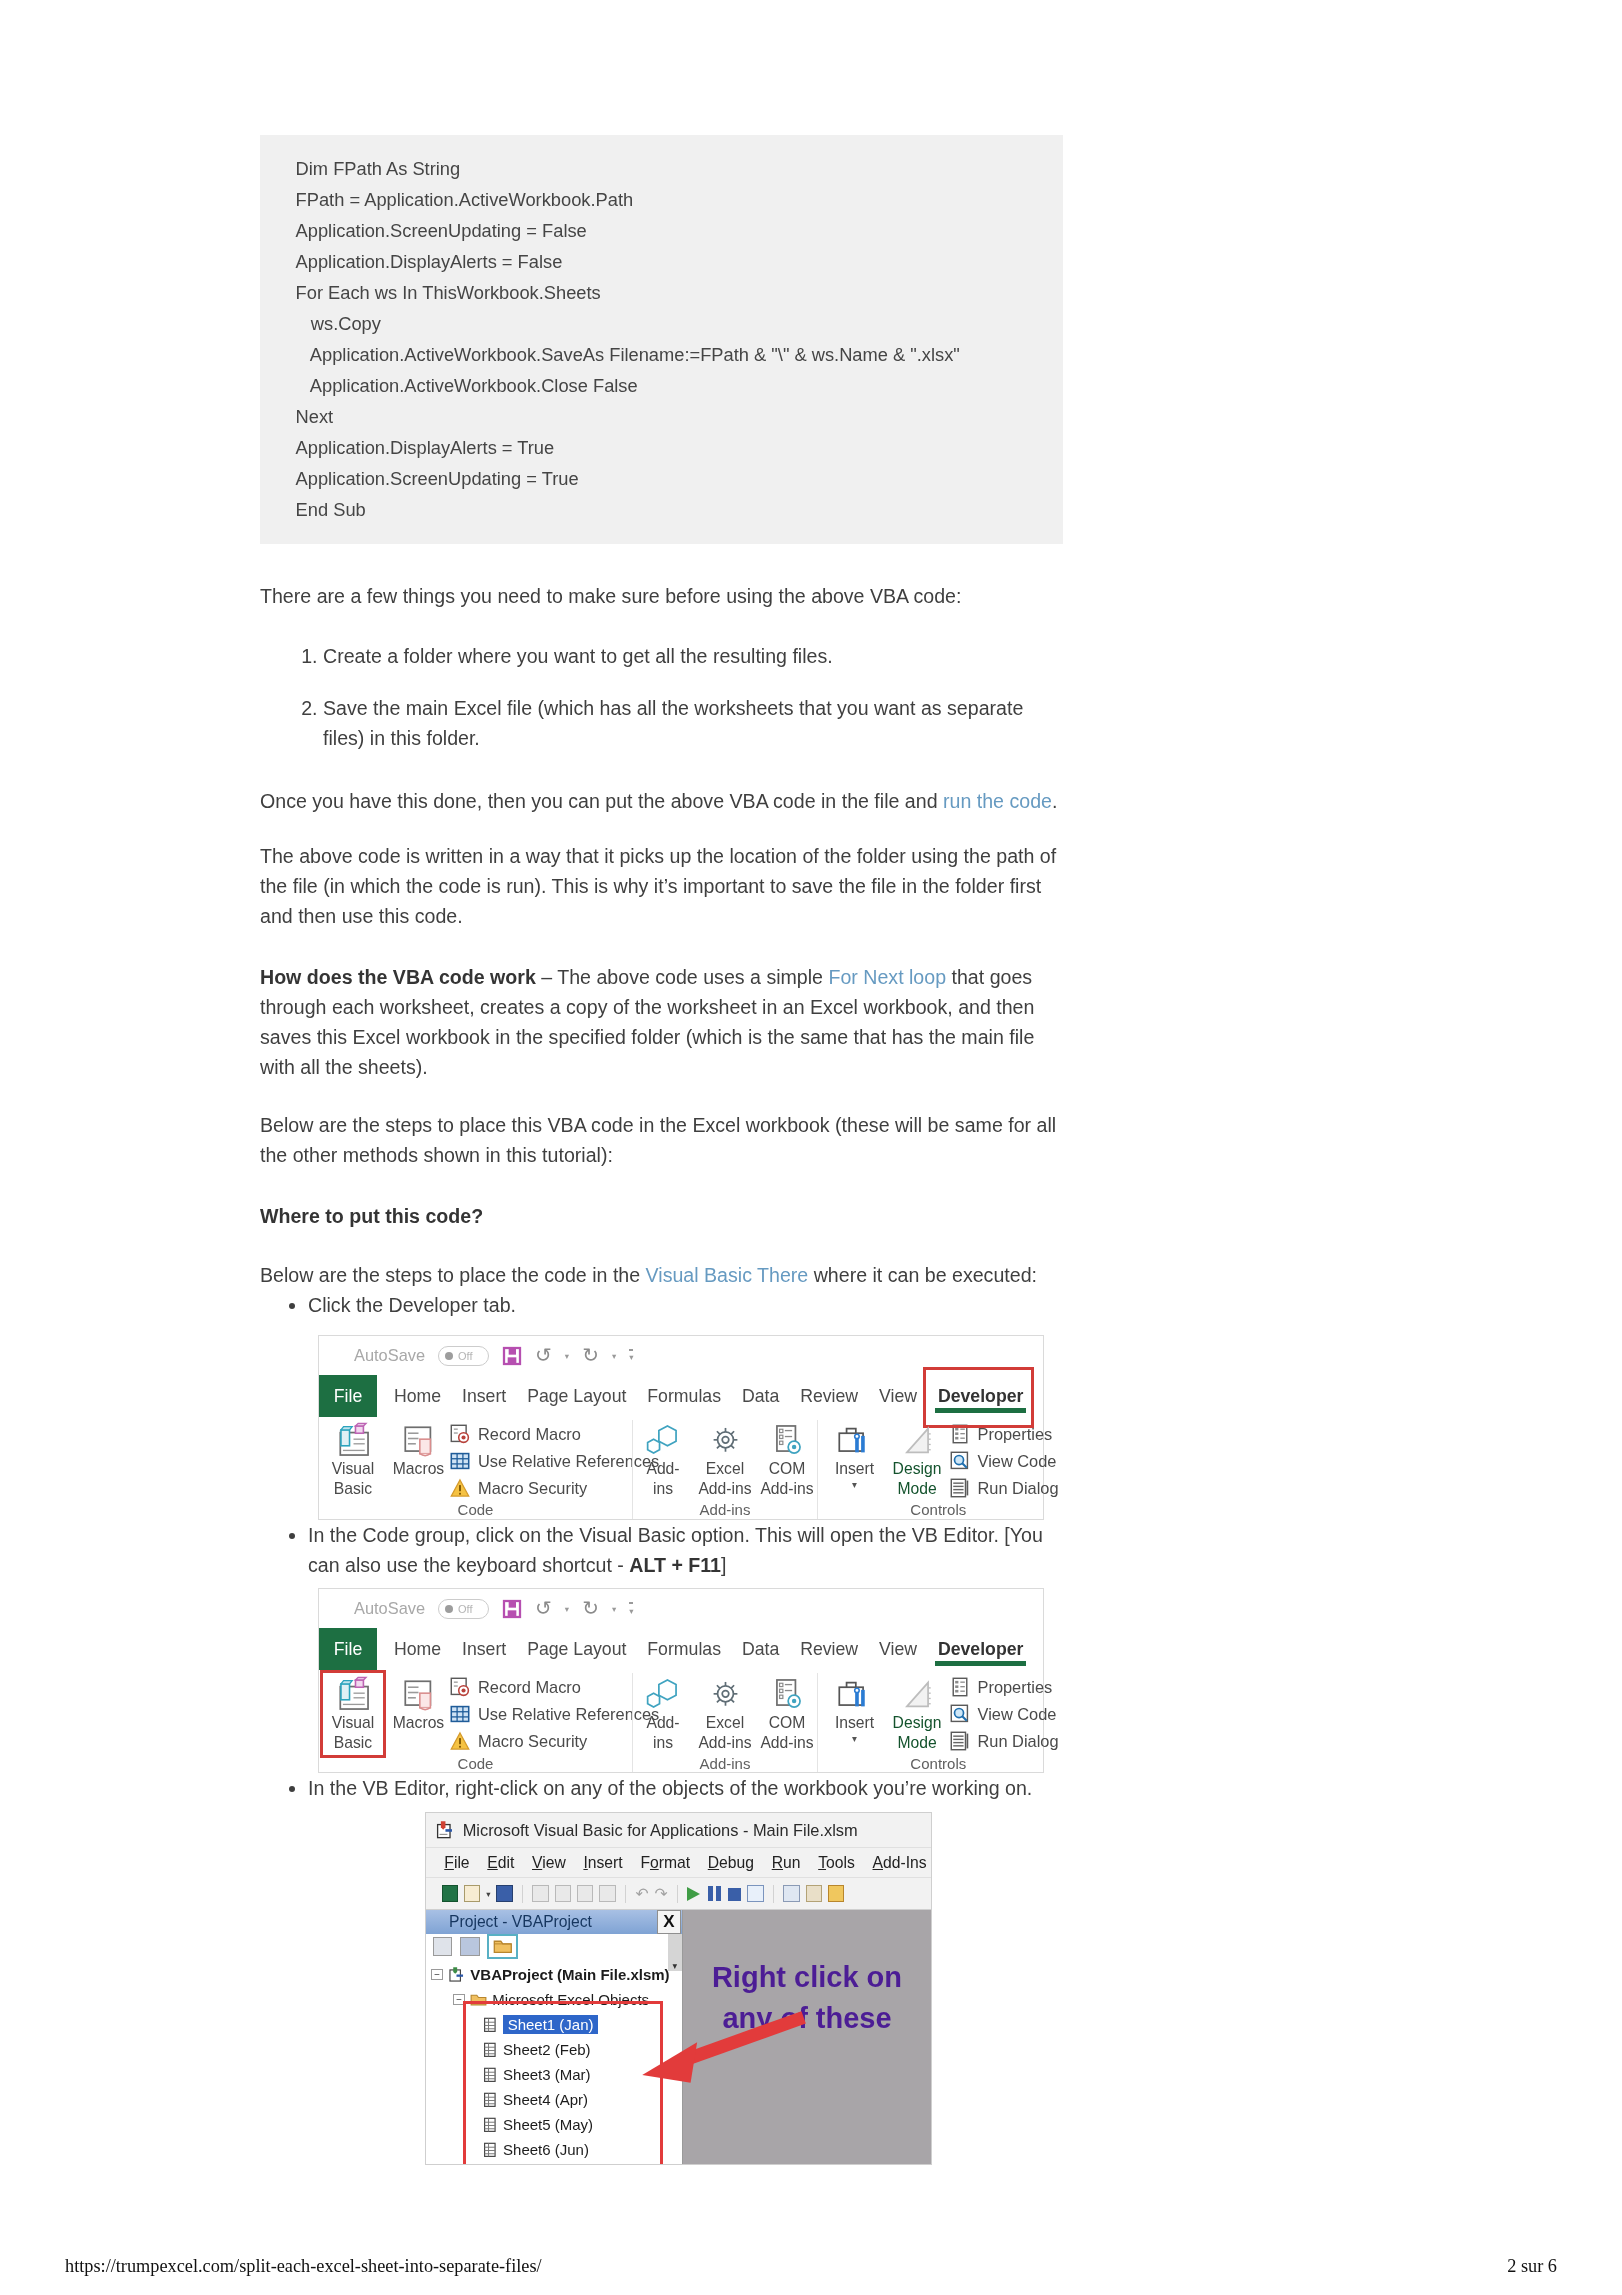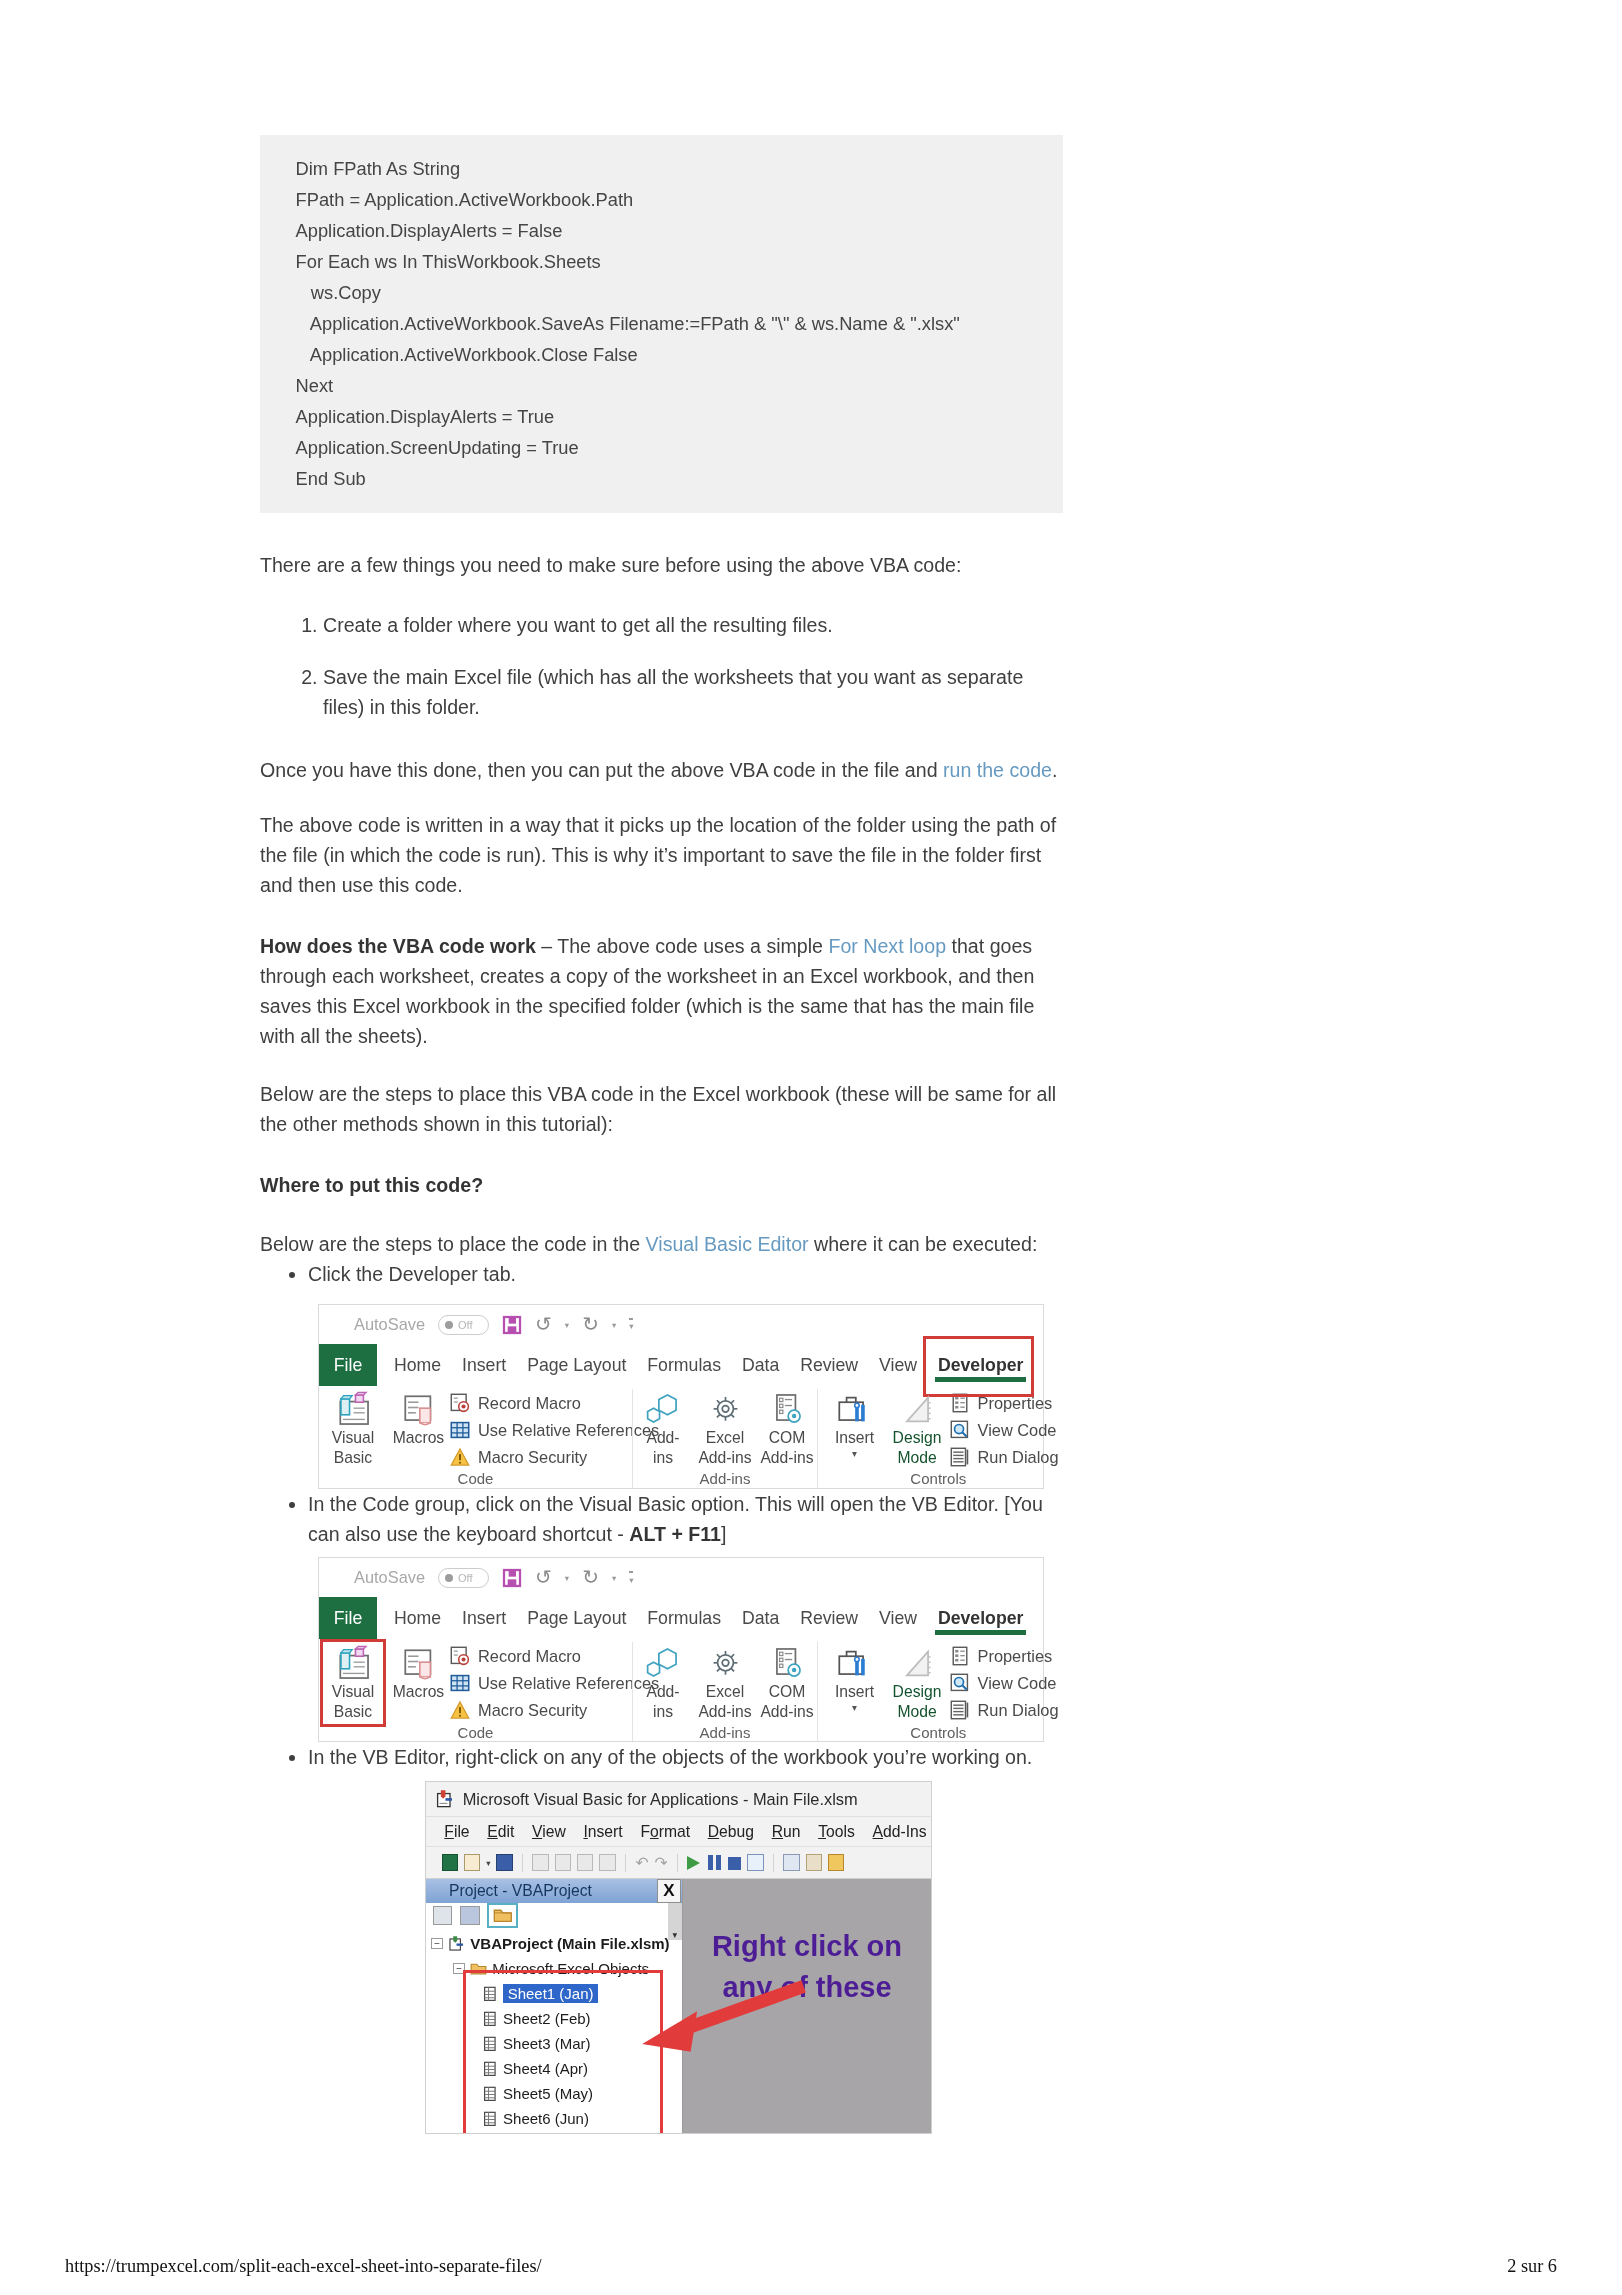--- a/index.html
+++ b/index.html
@@ -109,20 +109,21 @@
           font-family:"Liberation Serif",serif;font-size:18.3px;color:#111;}
 </style>
 </head>
 <body>
 
 <div class="content">
 
   <div class="code-block">
     <div class="code-line">Dim FPath As String</div>
     <div class="code-line">FPath = Application.ActiveWorkbook.Path</div>
+    <div class="code-line">Application.ScreenUpdating = False</div>
     <div class="code-line">Application.DisplayAlerts = False</div>
     <div class="code-line">For Each ws In ThisWorkbook.Sheets</div>
     <div class="code-line">   ws.Copy</div>
     <div class="code-line">   Application.ActiveWorkbook.SaveAs Filename:=FPath &amp; "\" &amp; ws.Name &amp; ".xlsx"</div>
     <div class="code-line">   Application.ActiveWorkbook.Close False</div>
     <div class="code-line">Next</div>
     <div class="code-line">Application.DisplayAlerts = True</div>
     <div class="code-line">Application.ScreenUpdating = True</div>
     <div class="code-line">End Sub</div>
   </div>
@@ -137,21 +138,21 @@
   <p class="p-once"><span>Once you have this done, then you can put the above VBA code in the file and </span><a class="doclink" href="#">run the code</a><span>.</span></p>
 
   <p class="p-above">The above code is written in a way that it picks up the location of the folder using the path of the file (in which the code is run). This is why it’s important to save the file in the folder first and then use this code.</p>
 
   <p class="p-how"><strong>How does the VBA code work</strong><span> – The above code uses a simple </span><a class="doclink" href="#">For Next loop</a><span> that goes through each worksheet, creates a copy of the worksheet in an Excel workbook, and then saves this Excel workbook in the specified folder (which is the same that has the main file with all the sheets).</span></p>
 
   <p class="p-belowsteps">Below are the steps to place this VBA code in the Excel workbook (these will be same for all the other methods shown in this tutorial):</p>
 
   <p class="p-where">Where to put this code?</p>
 
-  <p class="p-beloweditor"><span>Below are the steps to place the code in the </span><a class="doclink" href="#">Visual Basic Editor</a><span> where it can be executed:</span></p>
+  <p class="p-beloweditor"><span>Below are the steps to place the code in the </span><a class="doclink" href="#">Visual Basic There</a><span> where it can be executed:</span></p>
 
   <ul class="bul ul1">
     <li>Click the Developer tab.</li>
   </ul>
 
   <div class="fig-ribbon fig1">
     <div class="qat">
       <span class="qat-autosave">AutoSave</span>
       <span class="qat-toggle">
           <span class="qat-knob"></span>

